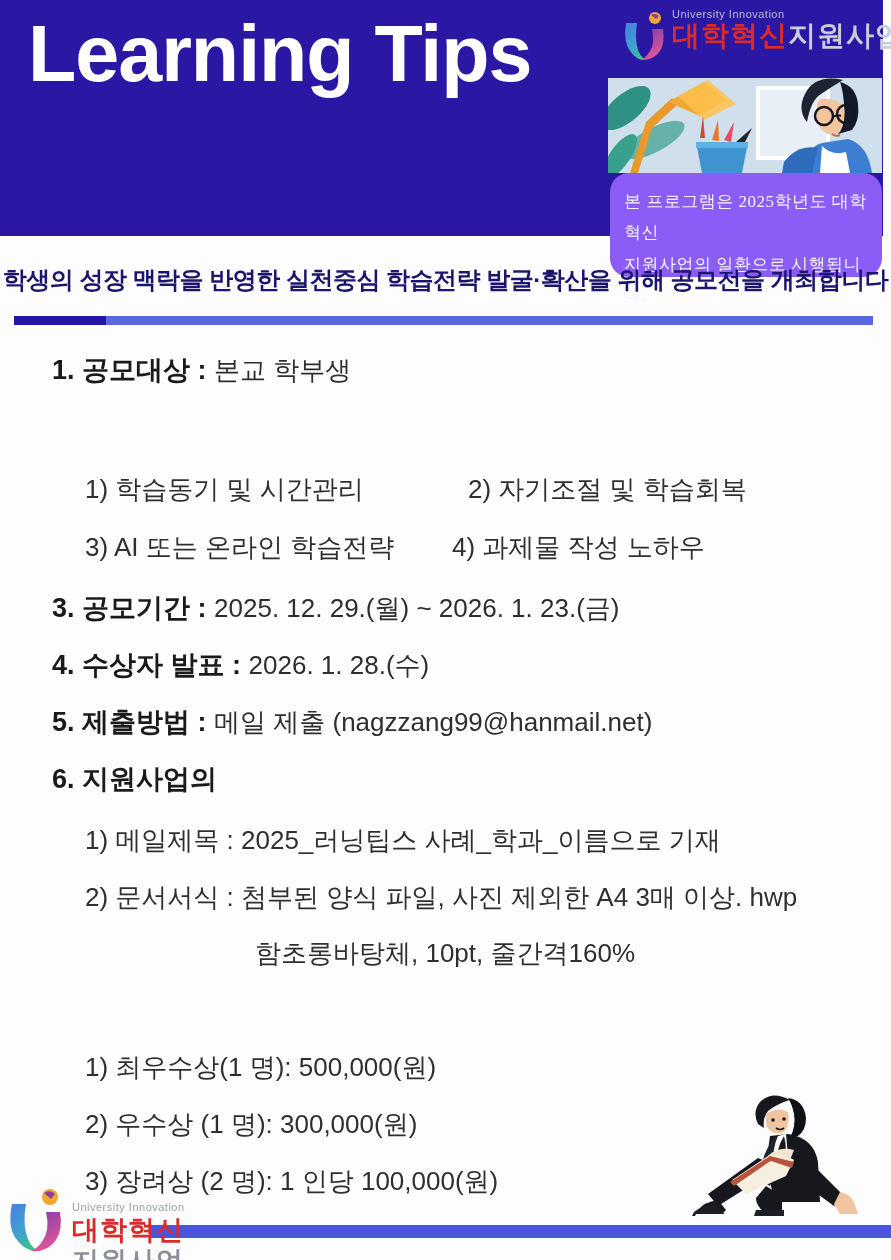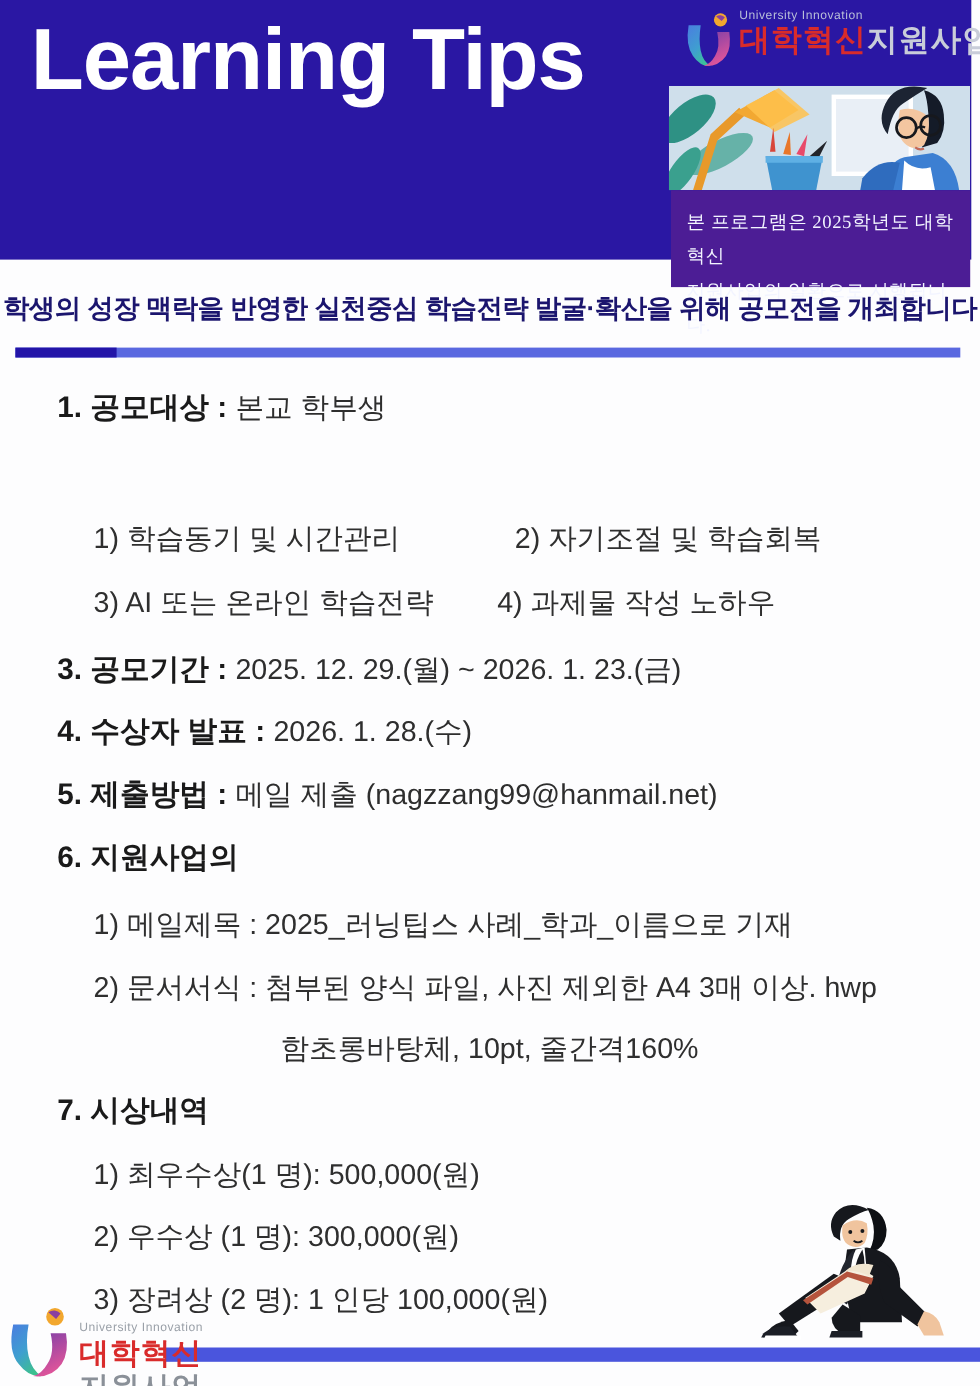--- a/index.html
+++ b/index.html
@@ -24,24 +24,24 @@
   .logo-top .lsmall{color:#b9bfd9;}
   .logo-top .lrow{font-size:28px;letter-spacing:1px;}
   .logo-top .lgray{color:#c9cdd9;font-weight:700;}
   .logo-bottom{left:6px;top:1186px;}
   .logo-bottom .lsmall{color:#9aa0a8;}
   .logo-bottom .lrow{font-size:27px;letter-spacing:1px;line-height:1.15;}
   .logo-bottom .lgray{color:#8a9098;font-weight:700;}
 
   
   .illu-top{position:absolute;left:608px;top:78px;width:274px;height:95px;overflow:hidden;}
-  .notice{position:absolute;left:610px;top:173px;width:272px;height:88px;background:#4c1d95;
+  .notice{position:absolute;left:610px;top:173px;width:272px;height:104px;background:#8b5cf6;
           box-sizing:border-box;padding:13px 14px 0 14px;
           font-family:"Liberation Serif","DejaVu Serif",serif;
-          font-size:17px;color:#f2f4ff;line-height:1.85;letter-spacing:.5px;}
+          font-size:17px;color:#f2f4ff;line-height:1.85;letter-spacing:.5px;border-radius:19px;}
 
   
   .tagline{position:absolute;left:0;top:264px;width:891px;text-align:center;
            font-size:24px;font-weight:800;color:#1b156e;letter-spacing:-.5px;white-space:nowrap;}
   .divider{position:absolute;left:14px;top:316px;width:859px;height:9px;background:#5a68e0;}
   .divider .dark{position:absolute;left:0;top:0;width:92px;height:9px;background:#2315a8;}
 
   
   .item{position:absolute;white-space:nowrap;font-size:26px;color:#2e2e2e;font-weight:400;}
   .item b{font-size:27px;font-weight:800;color:#1a1a1a;margin-top:29px;}
@@ -150,23 +150,20 @@
   </div>
 
   <div class="item" style="left:52px;top:761px;">
     <b><span>6.</span> <span>지원사업의</span></b>
   </div>
 
   <div class="sub" style="left:85px;top:823px;">1) 메일제목 : 2025_러닝팁스 사례_학과_이름으로 기재</div>
   <div class="sub" style="left:85px;top:880px;">2) 문서서식 : 첨부된 양식 파일, 사진 제외한 A4 3매 이상. hwp</div>
   <div class="sub" style="left:255px;top:936px;">함초롱바탕체, 10pt, 줄간격160%</div>
 
-  <div class="item" style="left:52px;top:991px;">
-    <b><span>7.</span> <span>시상내역</span></b>
-  </div>
 
   <div class="sub" style="left:85px;top:1050px;">1) 최우수상(1 명): 500,000(원)</div>
   <div class="sub" style="left:85px;top:1107px;">2) 우수상 (1 명): 300,000(원)</div>
   <div class="sub" style="left:85px;top:1164px;">3) 장려상 (2 명): 1 인당 100,000(원)</div>
 
   <div class="bottom-bar"></div>
 
   <div class="person">
     <svg width="196" height="140" viewBox="0 0 196 140">
       <path d="M118 12 q-18 -10 -30 2 q-8 10 -2 22 l6 4 q-2 -14 8 -20 q10 -6 18 -8 z" fill="#16181d"></path>

